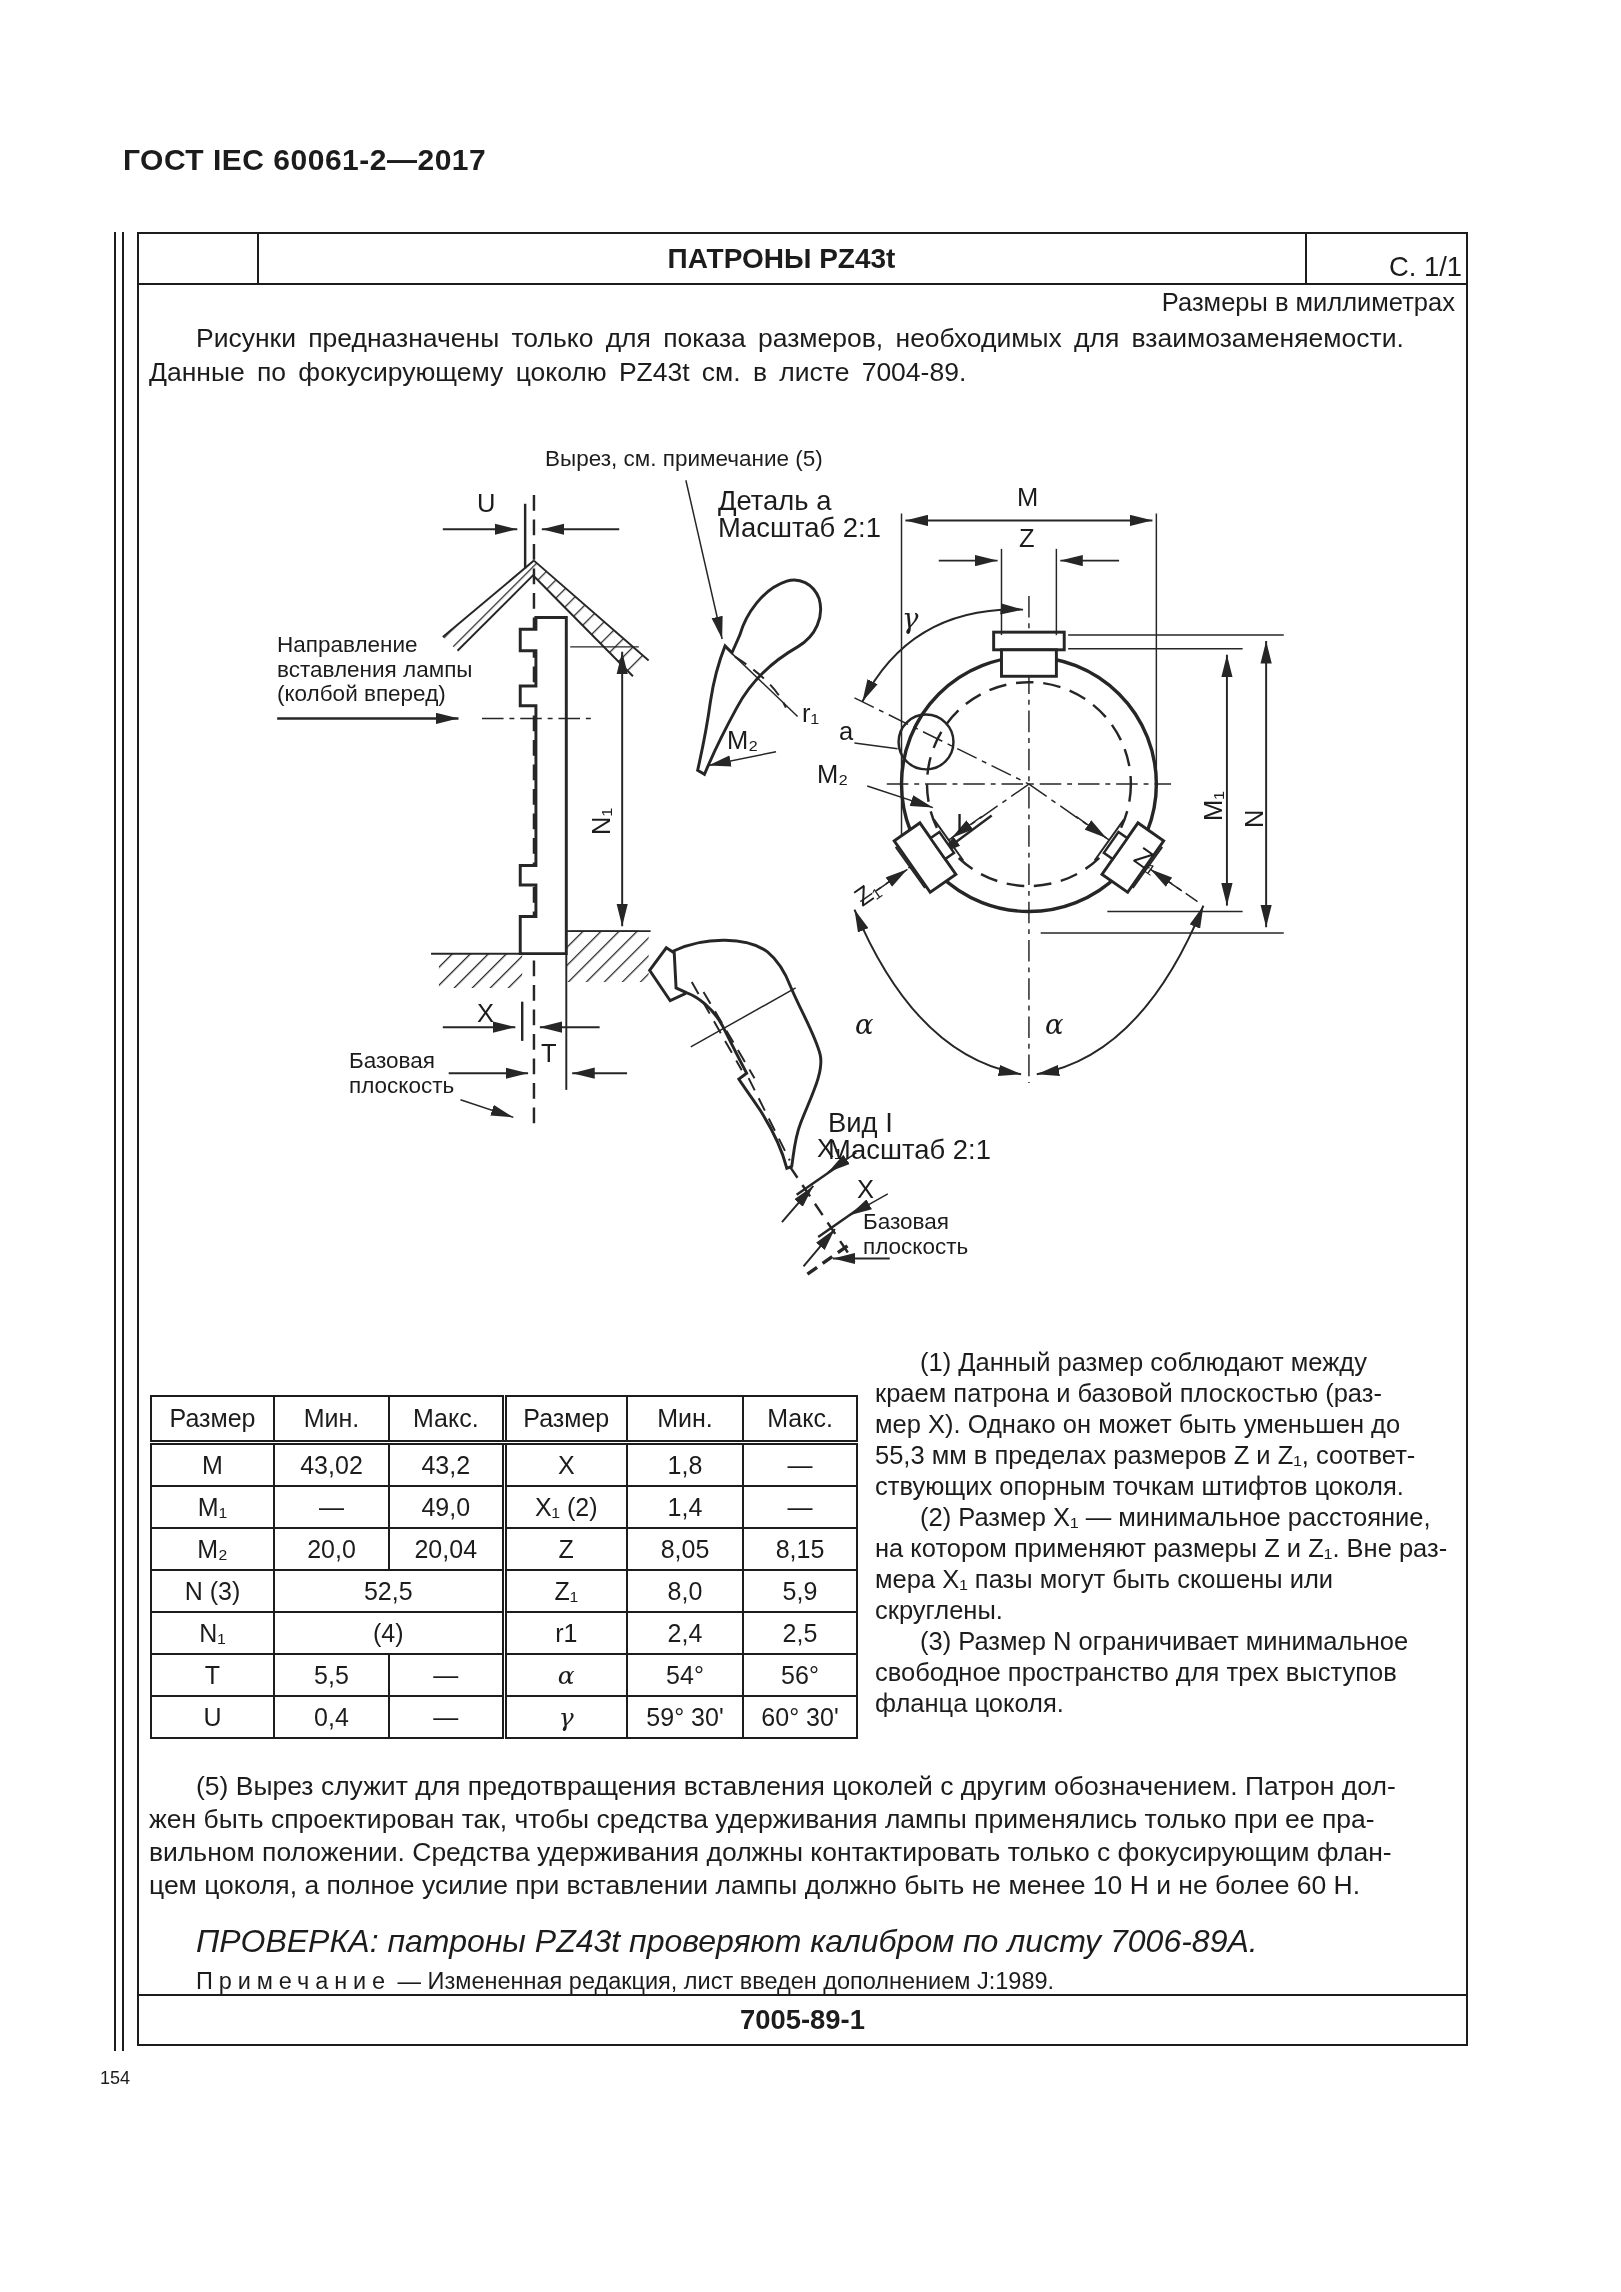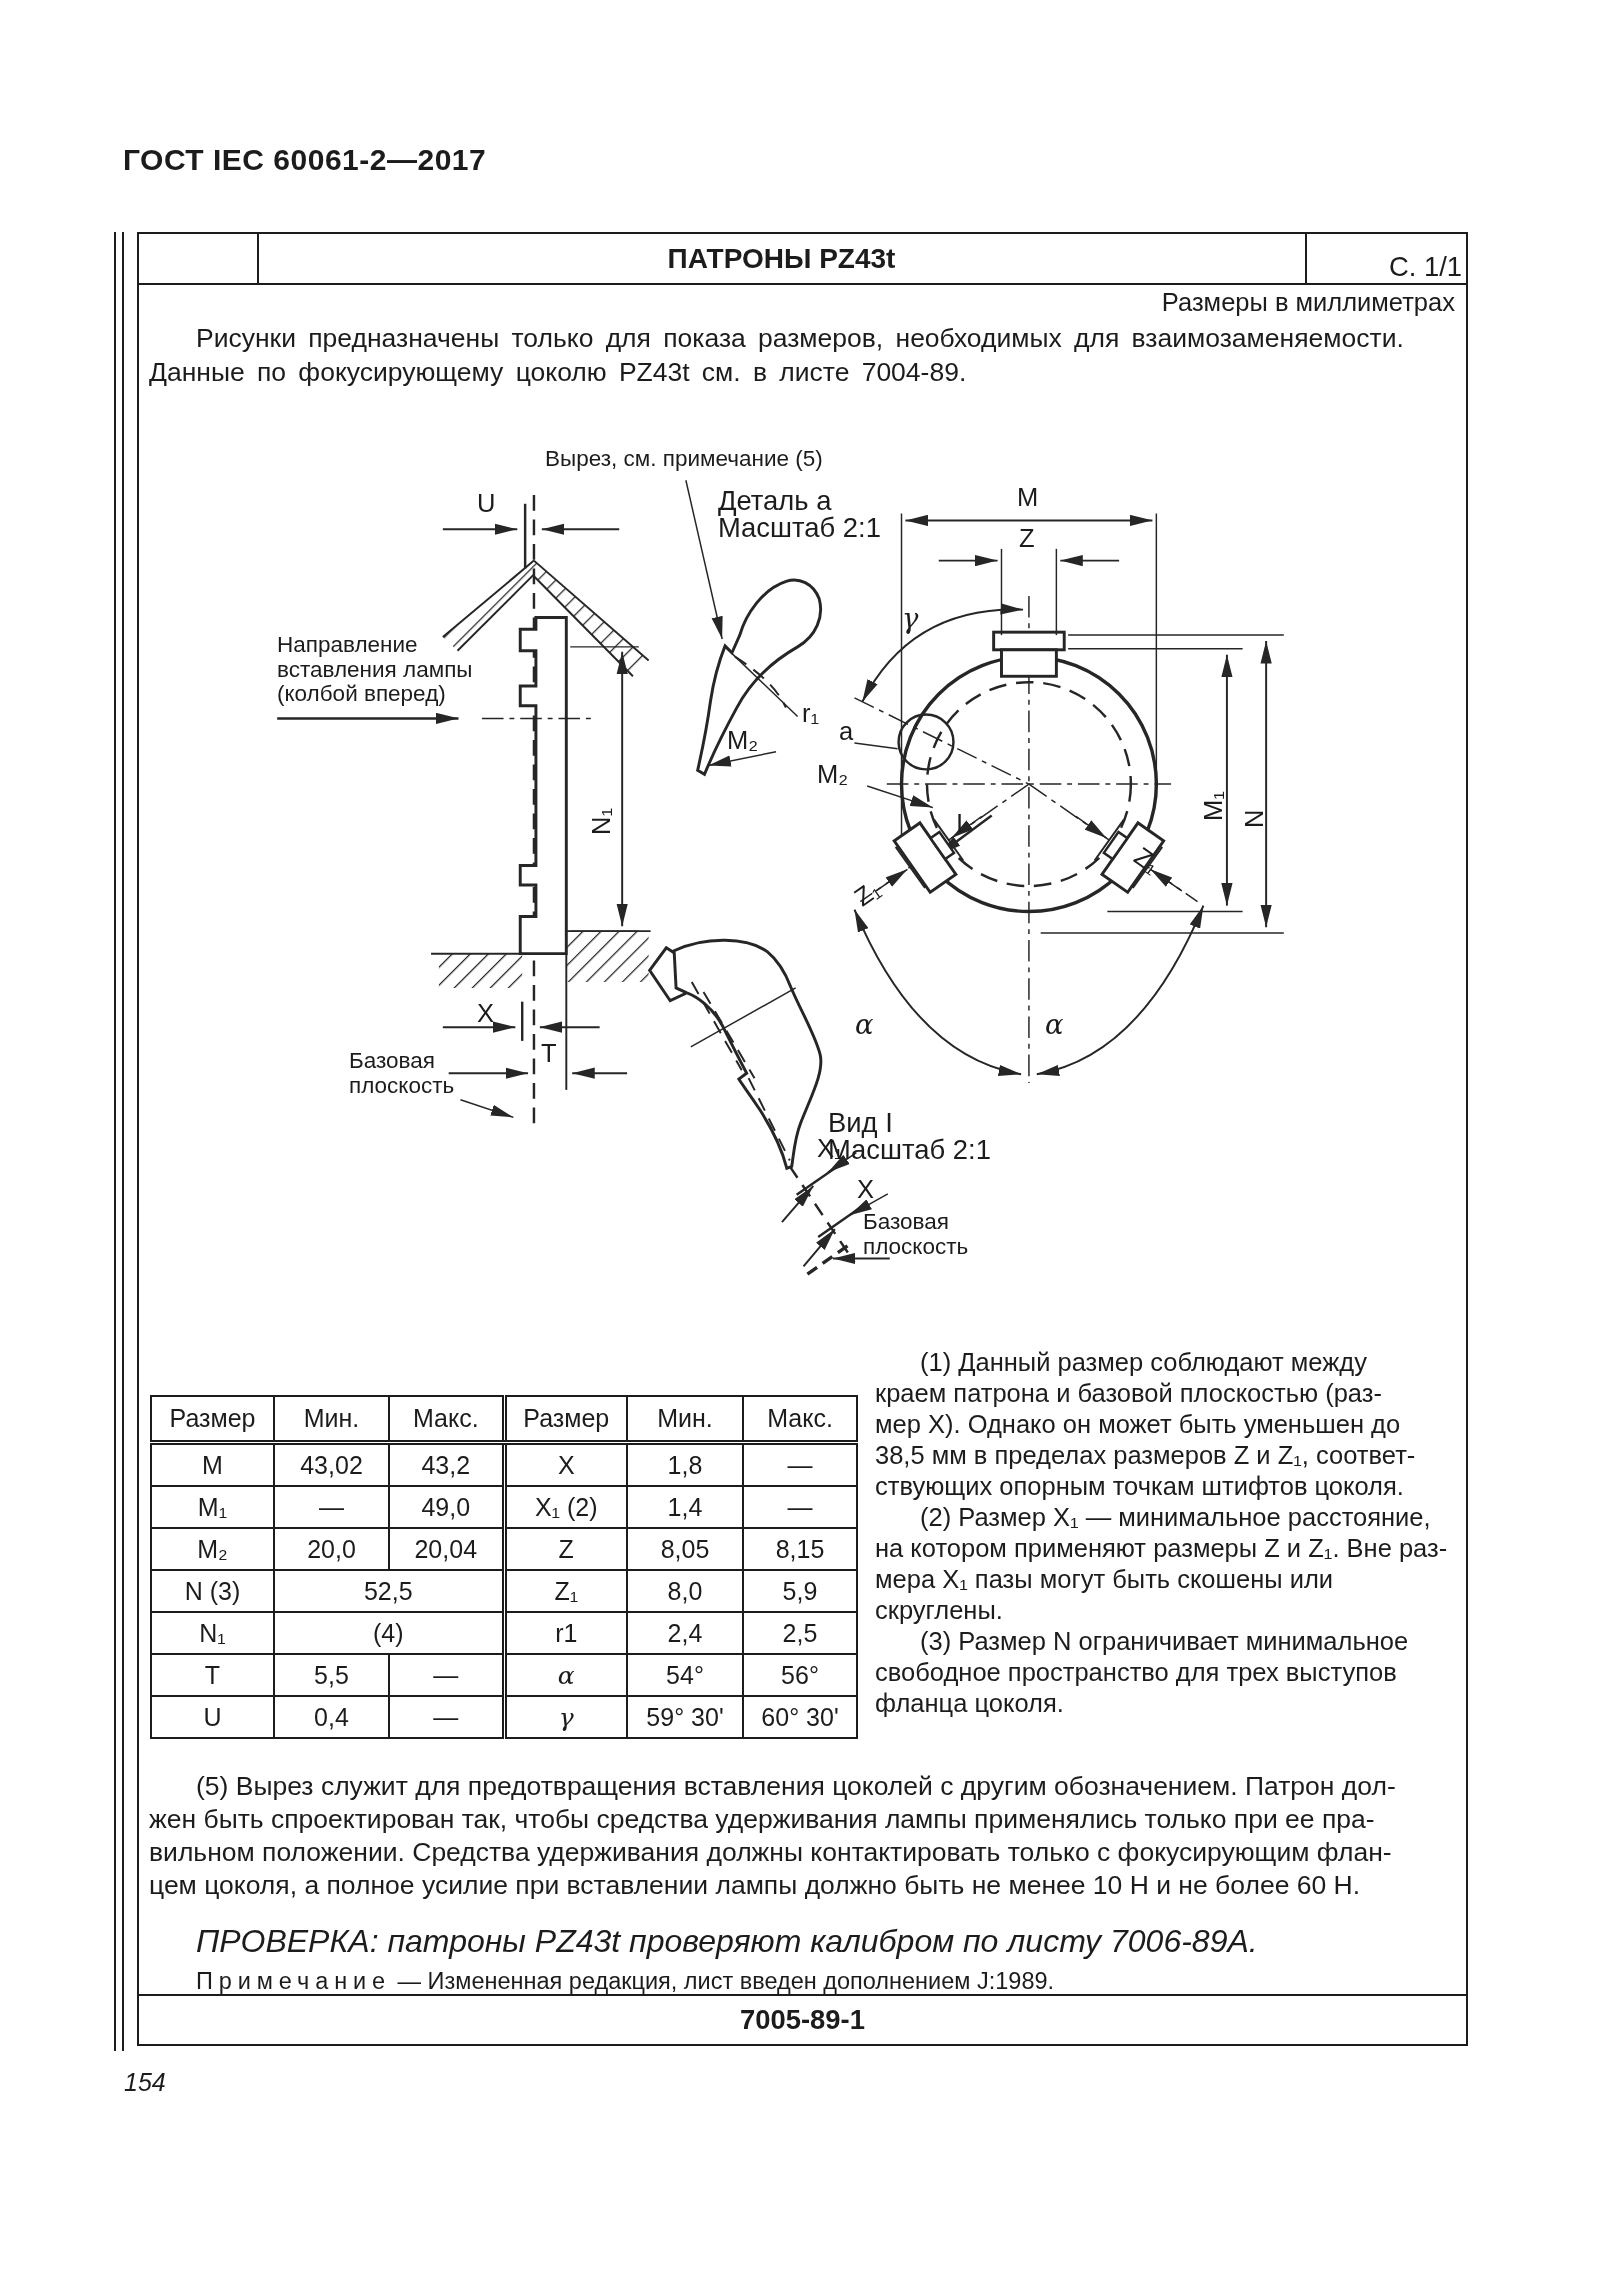--- a/index.html
+++ b/index.html
@@ -37,21 +37,21 @@
   .dim-table table,.dim-table{border:2.9px solid #1c1c1c;}
   .greek-cell{font-family:"DejaVu Serif",serif;font-style:italic;}
   
   .notes-col{left:875px;top:1347px;width:588px;font-size:25.5px;line-height:31px;}
   .notes-col p{margin:0;text-indent:45px;white-space:pre-line;}
   .note-wide{left:149px;width:1313px;font-size:26.5px;line-height:33px;
              text-indent:47px;white-space:pre-line;}
   .check-line{left:149px;top:1923px;width:1313px;font-size:32px;padding-left:47px;box-sizing:border-box;font-style:italic;}
   .remark-line{left:149px;top:1968px;width:1313px;font-size:23.5px;padding-left:47px;box-sizing:border-box;}
   .remark-label{letter-spacing:5.9px;}
-  .page-num{left:124px;top:2068px;font-size:25px;font-style:italic;}
+  .page-num{left:100px;top:2068px;font-size:18px;}
   svg{position:absolute;left:137px;top:431px;}
   svg *{vector-effect:none;}
 </style>
 </head>
 <body>
 
 <div class="page">
 
   <div class="abs doc-code">ГОСТ IEC 60061-2—2017</div>
 
@@ -292,21 +292,21 @@
       <td>59° 30'</td>
       <td>60° 30'</td>
     </tr>
   </tbody>
     </table>
 
   <div class="abs notes-col">
     <p>(1) Данный размер соблюдают между
 краем патрона и базовой плоскостью (раз-
 мер X). Однако он может быть уменьшен до
-38,5 мм в пределах размеров Z и Z₁, соответ-
+55,3 мм в пределах размеров Z и Z₁, соответ-
 ствующих опорным точкам штифтов цоколя.</p>
     <p>(2) Размер X₁ — минимальное расстояние,
 на котором применяют размеры Z и Z₁. Вне раз-
 мера X₁ пазы могут быть скошены или скруглены.</p>
     <p>(3) Размер N ограничивает минимальное
 свободное пространство для трех выступов
 фланца цоколя.</p>
   </div>
   <div class="abs note-wide" style="top:1770px">(5) Вырез служит для предотвращения вставления цоколей с другим обозначением. Патрон дол-
 жен быть спроектирован так, чтобы средства удерживания лампы применялись только при ее пра-

